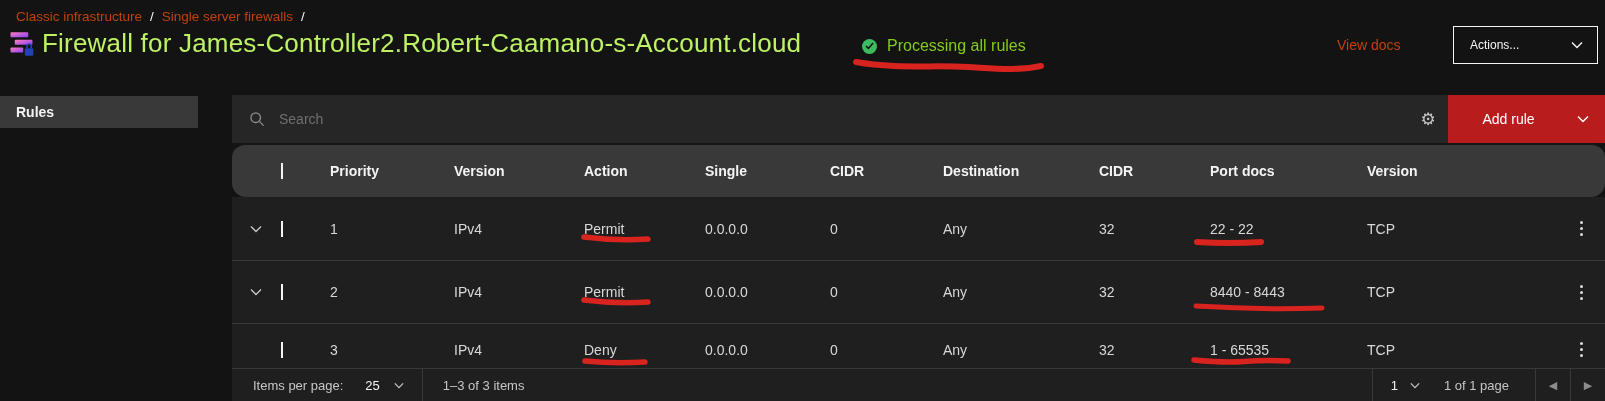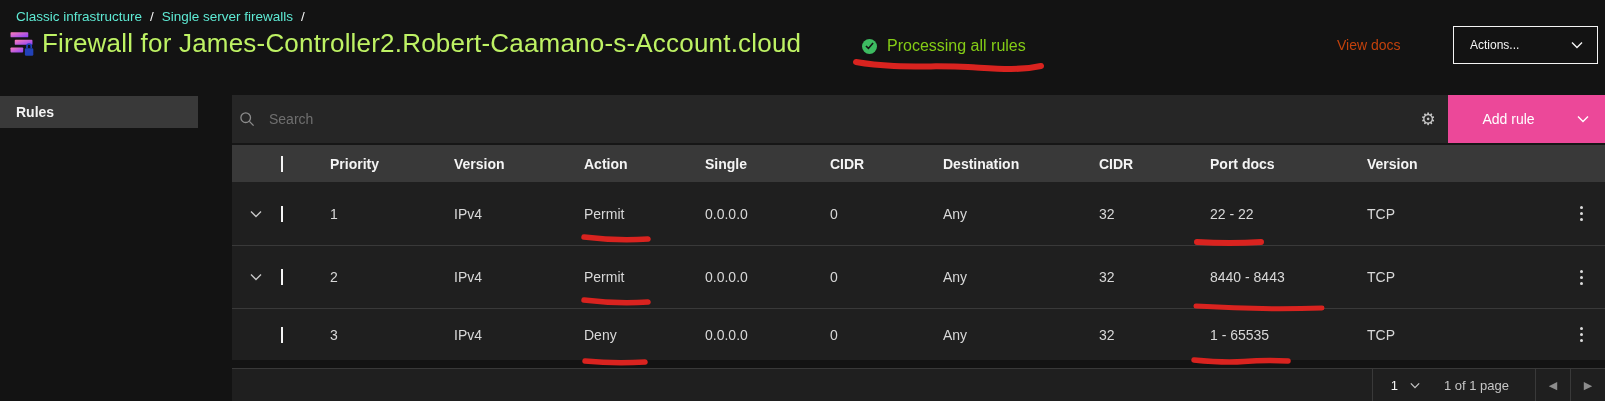--- a/index.html
+++ b/index.html
@@ -4,21 +4,21 @@
 <style>
   * { margin:0; padding:0; box-sizing:border-box; }
   html,body { background:#000; }
   body { font-family:"Liberation Sans", sans-serif; }
   #page {
     position:relative; width:1605px; height:401px;
     background:#131313; overflow:hidden; color:#f4f4f4;
   }
   
   .breadcrumb { position:absolute; left:16px; top:9px; font-size:13.5px; display:flex; gap:8px; }
-  .breadcrumb a { color:#5eead4; text-decoration:none; cursor:pointer; }
+  .breadcrumb a { color:#c2410c; text-decoration:none; cursor:pointer; }
   .breadcrumb .sep { color:#f4f4f4; }
   .titlebar { position:absolute; left:8px; top:28px; display:flex; align-items:center; }
   .fw-icon { width:27px; height:30px; margin-right:7px; }
   .page-title { font-size:26px; font-weight:400; color:#bef264; letter-spacing:0.2px; }
   .status { position:absolute; left:862px; top:37px; display:flex; align-items:center; gap:10px; font-size:16px; color:#84cc16; }
   .status-icon { width:15px; height:15px; border-radius:50%; background:#3dbb61; display:flex; align-items:center; justify-content:center; }
   .view-docs { position:absolute; left:1337px; top:37px; font-size:14px; color:#c2410c; text-decoration:none; cursor:pointer; }
   .actions-dd {
     position:absolute; left:1453px; top:26px; width:145px; height:38px;
     border:1px solid #f4f4f4; display:flex; align-items:center; justify-content:space-between;
@@ -26,42 +26,42 @@
   }
   
   .sidebar-item-rules {
     position:absolute; left:0; top:96px; width:198px; height:32px;
     background:#393939; display:flex; align-items:center; padding-left:16px;
     font-size:14px; font-weight:700; color:#f4f4f4; cursor:pointer;
   }
   
   .tablewrap { position:absolute; left:232px; top:95px; width:1373px; height:306px; }
   .toolbar { position:relative; height:48px; background:#262626; display:flex; align-items:center; }
-  .search-area { display:flex; align-items:flex-start; gap:14px; padding-left:7px; flex:1; cursor:text; }
+  .search-area { display:flex; align-items:flex-start; gap:14px; padding-left:17px; flex:1; cursor:text; }
   .search-input {
     background:transparent; border:none; outline:none; color:#e0e0e0;
     font-size:14px; font-family:"Liberation Sans",sans-serif; width:600px;
   }
   .search-input::placeholder { color:#6f6f6f; }
   .gear-btn { width:40px; height:48px; display:flex; align-items:center; justify-content:center;
     color:#c6c6c6; font-size:17px; cursor:pointer; background:transparent; border:none;
     font-family:"DejaVu Sans", sans-serif; }
   .add-rule {
-    width:157px; height:48px; background:#ec4899; border:none; cursor:pointer;
+    width:157px; height:48px; background:#b91c1c; border:none; cursor:pointer;
     display:flex; align-items:center; color:#fff; font-size:14px;
     font-family:"Liberation Sans",sans-serif;
   }
   .add-rule .lbl { flex:1; text-align:center; padding-left:8px; }
   .add-rule .chev { width:44px; display:flex; justify-content:center; }
   
   .grid {
     display:grid; align-items:center; font-size:14px;
     grid-template-columns:48px 50px 124px 130px 121px 125px 113px 156px 111px 157px 190px 1fr 48px;
   }
-  .thead { height:39px; background:#393939; font-weight:700; color:#f4f4f4; border-top:2px solid #161616; }
+  .thead { height:54px; background:#393939; font-weight:700; color:#f4f4f4; border-top:2px solid #161616;border-radius:14px; }
   .trow { background:#1f1f1f; color:#d8d8d8; border-top:1px solid #393939; }
   .trow.first { border-top:none; }
   .trow.h63 { height:63px; }
   .trow.h52 { height:52px; }
   .cell { overflow:hidden; white-space:nowrap; }
   .chev-cell { display:flex; justify-content:center; cursor:pointer; }
   .checkbox {
     width:16px; height:16px; border:1.4px solid #f4f4f4; border-radius:1px;
     margin-left:1px; cursor:pointer; background:transparent;
   }
@@ -239,20 +239,31 @@
       <div class="cell"></div>
       <div class="kebab">
           <i></i>
           <i></i>
           <i></i>
         </div>
     </div>
   </div>
 
   <div class="pagination">
+    <div class="pg-left">
+      <span class="pg-label">Items per page:</span>
+      <span class="pg-select">
+        <span>25</span>
+        <svg class="ic" width="10" height="7" viewBox="0 0 12 8">
+            <path d="M1 1.5 L6 6.5 L11 1.5" fill="none" stroke="#c6c6c6" stroke-width="1.5"></path>
+          </svg>
+      </span>
+      <span class="pg-div"></span>
+      <span class="pg-range">1–3 of 3 items</span>
+    </div>
     <div class="pg-right">
       <span class="pg-div"></span>
       <span class="pg-page-sel">
         <span>1</span>
         <svg class="ic" width="10" height="7" viewBox="0 0 12 8">
             <path d="M1 1.5 L6 6.5 L11 1.5" fill="none" stroke="#c6c6c6" stroke-width="1.5"></path>
           </svg>
       </span>
       <span class="pg-pagetext">1 of 1 page</span>
       <span class="pg-div"></span>

